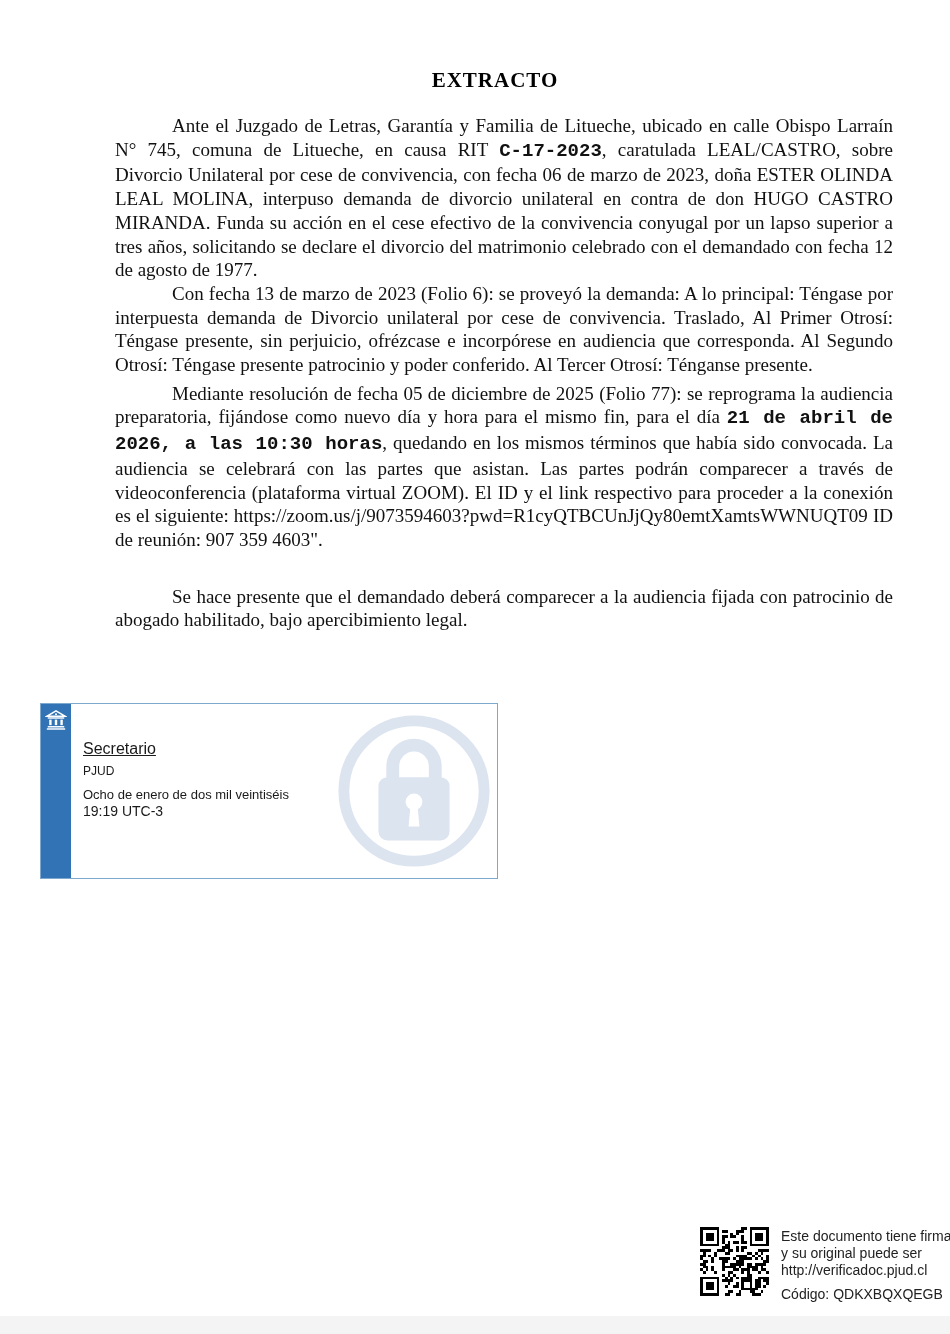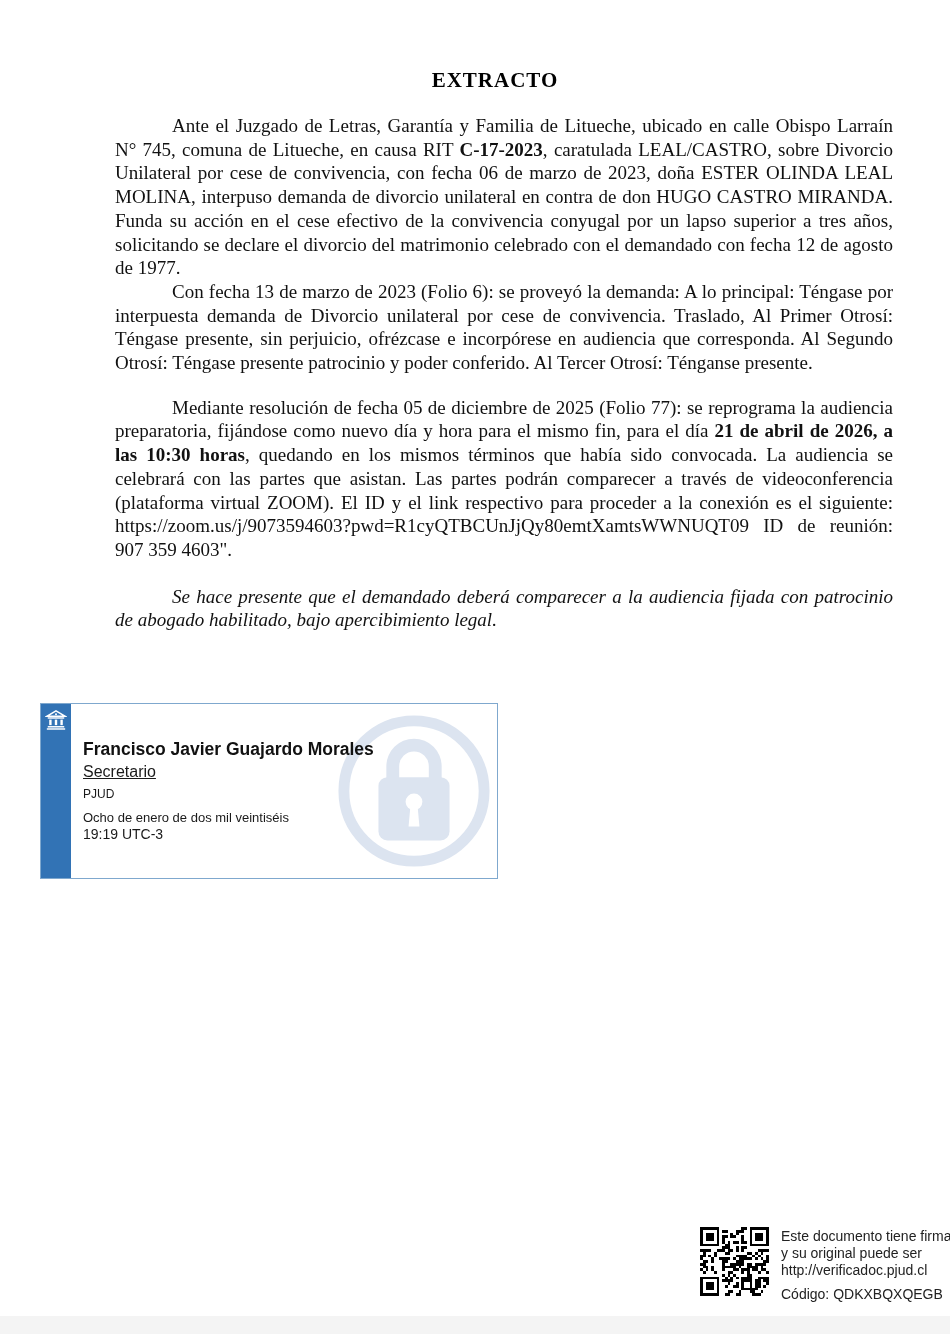--- a/index.html
+++ b/index.html
@@ -27,23 +27,23 @@
     left:115px;
     width:778px;
     font-size:19px;
     line-height:23.7px;
     text-align:justify;
   }
   .doc-body p{
     margin:0;
     text-indent:57px;
   }
-  .doc-body p.spaced{margin-top:23px;font-style:italic;}
-  .doc-body p.spaced-sm{margin-top:21px;}
-  .doc-body .bold{font-weight:bold;}
+  .doc-body p.spaced{margin-top:33px;}
+  .doc-body p.spaced-sm{margin-top:5px;}
+  .doc-body .bold{font-weight:bold;font-family:Liberation Mono, monospace;}
   .doc-body{word-break:break-word;}
 
   
   .sig-box{
     position:absolute;
     left:40px;top:703px;
     width:458px;height:176px;
     border:1px solid #7fa8ce;
     box-sizing:border-box;
     background:#ffffff;
@@ -134,21 +134,20 @@
 
   <svg class="sig-watermark" viewBox="0 0 160 160">
     <circle cx="80" cy="80" r="71" fill="none" stroke="#dce4f0" stroke-width="11"></circle>
     <path fill="#dce4f0" d="M80 27 a28 28 0 0 1 28 28 v16 h-13 v-16 a15 15 0 0 0 -30 0 v16 h-13 v-16 a28 28 0 0 1 28 -28 z"></path>
     <rect x="44" y="66" width="72" height="64" rx="9" fill="#dce4f0"></rect>
     <circle cx="80" cy="91" r="8.5" fill="#ffffff"></circle>
     <path fill="#ffffff" d="M76.5 94 h7 l2 22 h-11 z"></path>
   </svg>
 
   <div class="sig-content">
-    <div class="sig-name">Francisco Javier Guajardo Morales</div>
     <div class="sig-role">Secretario</div>
     <div class="sig-org">PJUD</div>
     <div class="sig-date">Ocho de enero de dos mil veintiséis</div>
     <div class="sig-time">19:19 UTC-3</div>
   </div>
 </div>
 
 <svg class="qr" id="qr-svg" viewBox="0 0 25 25" shape-rendering="crispEdges">
     <rect x="0" y="0" width="25" height="25" fill="#ffffff"></rect>
     <rect x="15" y="0" width="1" height="1" fill="#000"></rect>

